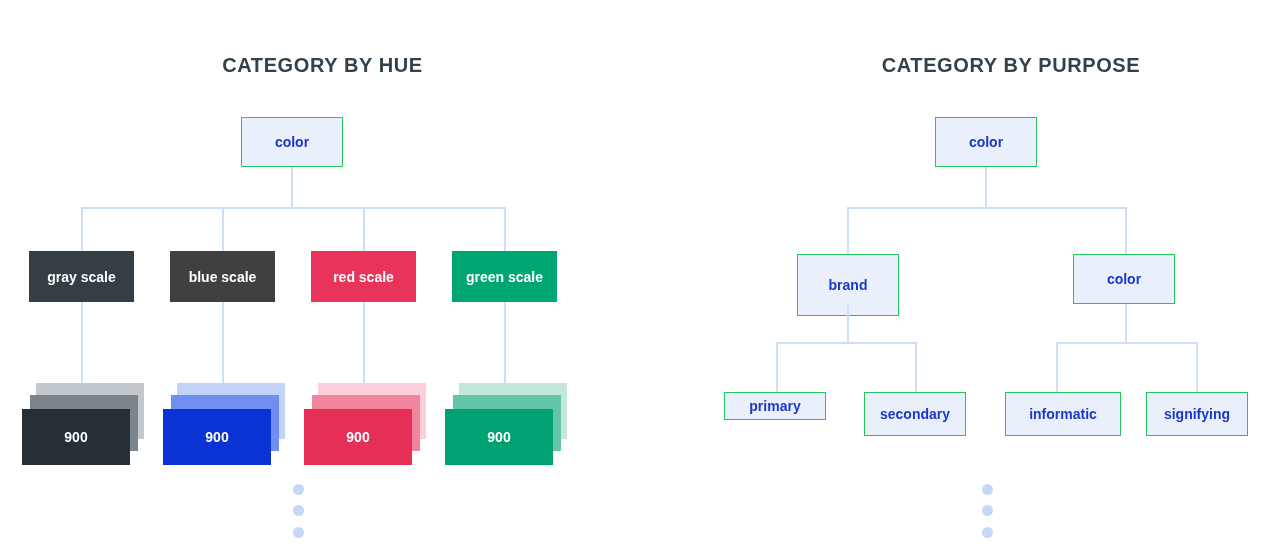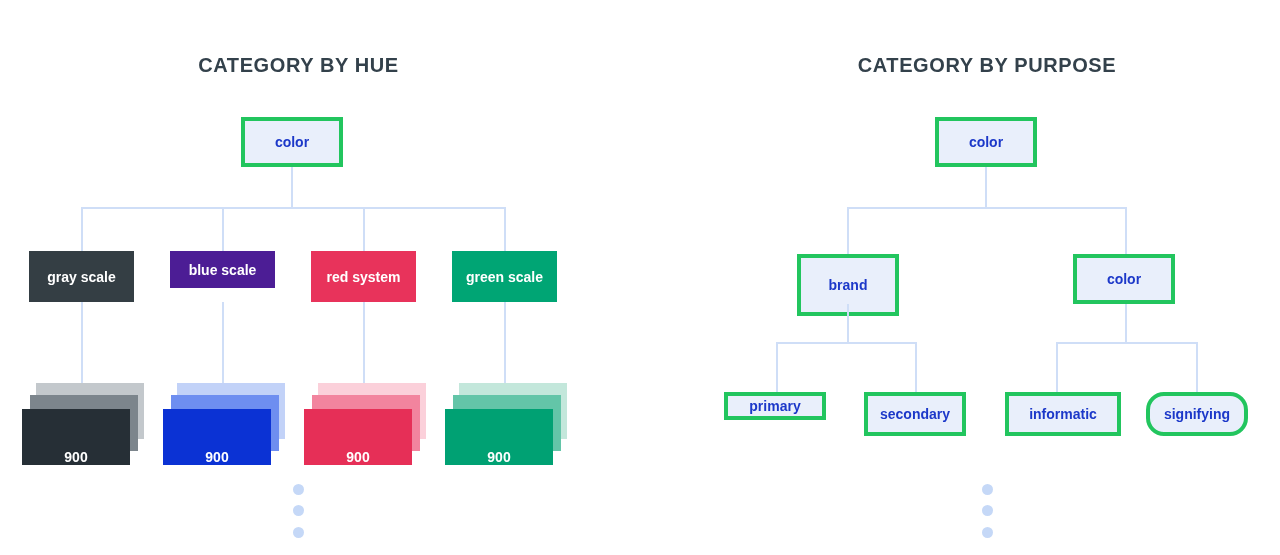--- a/index.html
+++ b/index.html
@@ -23,37 +23,38 @@
 
   
   .panel-title {
     position: absolute;
     font-size: 20px;
     font-weight: bold;
     letter-spacing: 0.6px;
     color: #33414b;
     white-space: nowrap;
     text-align: center;
+    padding-left: 24px;
   }
   .panel-title.left  { left: 0;   top: 54px; width: 597px; }
   .panel-title.right { left: 683px; top: 54px; width: 608px; }
 
   
   .line {
     position: absolute;
     background: #cfdef7;
   }
   .line.v { width: 2px; }
   .line.h { height: 2px; }
 
   
   .node {
     position: absolute;
     box-sizing: border-box;
-    border: 4px solid #22c55e;
+    border: 1px solid #22c55e;
     background: #e9effb;
     color: #1c38c9;
     font-size: 14px;
     font-weight: bold;
     display: flex;
     align-items: center;
     justify-content: center;
     white-space: nowrap;
   }
   .node.root { font-size: 14px; }
@@ -80,21 +81,21 @@
   .stack .layer {
     position: absolute;
     width: 108px;
     height: 56px;
   }
   .stack .layer.back { left: 14px;  top: 0px;  }
   .stack .layer.mid  { left: 8px;   top: 12px; }
   .stack .layer.front {
     left: 0px; top: 26px;
     display: flex;
-    align-items: flex-end;
+    align-items: center;
     justify-content: center;
     color: #ffffff;
     font-size: 14px;
     font-weight: bold;
   }
 
   
   .dot {
     position: absolute;
     width: 11px;
@@ -119,25 +120,25 @@
   <div class="line h" style="left:81px; top:207px; width:425px;"></div>
 
   <div class="line v" style="left:81px;  top:207px; height:44px;"></div>
   <div class="line v" style="left:222px; top:207px; height:44px;"></div>
   <div class="line v" style="left:363px; top:207px; height:44px;"></div>
   <div class="line v" style="left:504px; top:207px; height:44px;"></div>
 
   <div class="scale-box" style="left:29px; top:251px; width:105px; height:51px; background:#343e44;">
     <span>gray scale</span>
   </div>
-  <div class="scale-box" style="left:170px; top:251px; width:105px; height:37px; background:#4c1d95;">
+  <div class="scale-box" style="left:170px; top:251px; width:105px; height:51px; background:#404040;">
     <span>blue scale</span>
   </div>
   <div class="scale-box" style="left:311px; top:251px; width:105px; height:51px; background:#e8335b;">
-    <span>red system</span>
+    <span>red scale</span>
   </div>
   <div class="scale-box" style="left:452px; top:251px; width:105px; height:51px; background:#00a574;">
     <span>green scale</span>
   </div>
 
   <div class="line v" style="left:81px;  top:302px; height:84px;"></div>
   <div class="line v" style="left:222px; top:302px; height:84px;"></div>
   <div class="line v" style="left:363px; top:302px; height:84px;"></div>
   <div class="line v" style="left:504px; top:302px; height:84px;"></div>
 
@@ -207,21 +208,21 @@
 
   <div class="node" style="left:724px; top:392px; width:102px; height:28px;">
     <span>primary</span>
   </div>
   <div class="node" style="left:864px; top:392px; width:102px; height:44px;">
     <span>secondary</span>
   </div>
   <div class="node" style="left:1005px; top:392px; width:116px; height:44px;align-items:center;">
     <span>informatic</span>
   </div>
-  <div class="node" style="left:1146px; top:392px; width:102px; height:44px;border-radius:18px;">
+  <div class="node" style="left:1146px; top:392px; width:102px; height:44px;">
     <span>signifying</span>
   </div>
 
   <div class="dot" style="left:982px; top:484px;"></div>
   <div class="dot" style="left:982px; top:505px;"></div>
   <div class="dot" style="left:982px; top:527px;"></div>
 
 </div>
 
 </body></html>

